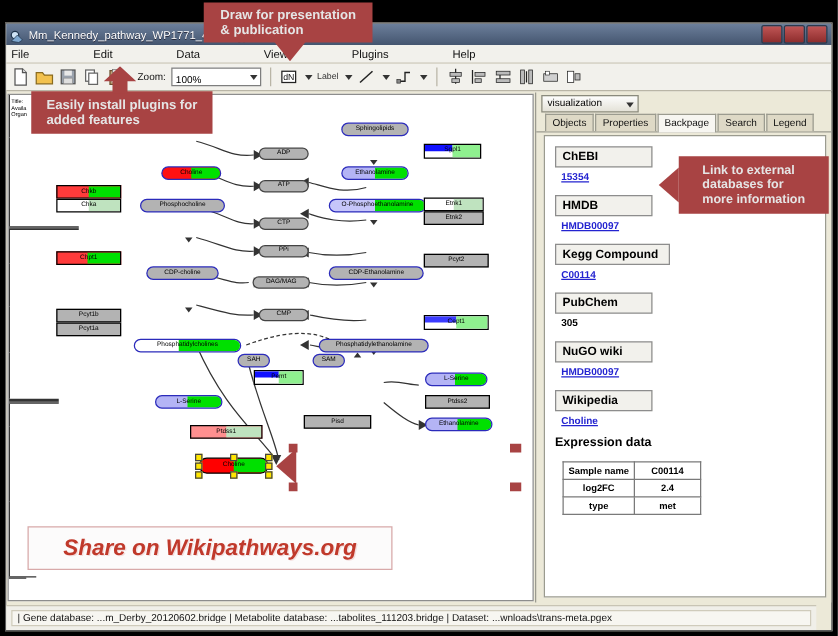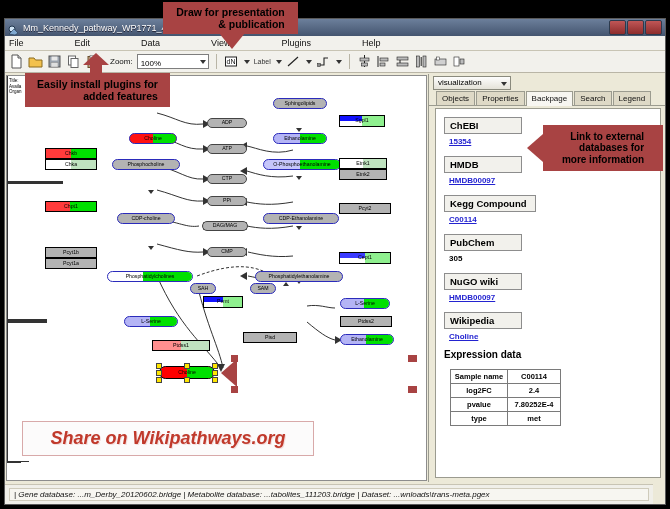--- a/index.html
+++ b/index.html
@@ -37,21 +37,21 @@
   .tbtext{font-size:7px;color:#333;}
 
   
   .content{position:absolute;left:0;top:55px;right:0;bottom:22px;display:flex;}
   .canvaswrap{position:relative;flex:1 1 auto;background:#fff;border:1px solid #8d8d8d;margin:1px;
               overflow:hidden;}
   .sidepanel{width:236px;background:#ece9d8;border-left:1px solid #9b9b8f;display:flex;flex-direction:column;}
 
   
   .statusbar{position:absolute;left:0;bottom:0;right:12px;height:20px;background:#f0efe9;
-             border-top:1px solid #c8c4b4;display:flex;align-items:center;padding:0 4px;box-sizing:border-box;font-style:italic;}
+             border-top:1px solid #c8c4b4;display:flex;align-items:center;padding:0 4px;box-sizing:border-box;}
   .statusbar .sb{font-size:8px;color:#111;white-space:nowrap;
                  border:1px solid #cfcbbb;background:#f7f6f1;padding:1px 4px;width:100%;box-sizing:border-box;}
 
   
   .vis-row{height:17px;display:flex;align-items:center;padding:1px 4px;box-sizing:border-box;}
   .vis-combo{width:78px;height:14px;background:linear-gradient(#fdfdfd,#e4e2d8);border:1px solid #8a8a7d;
              font-size:8px;display:flex;align-items:center;padding-left:4px;box-sizing:border-box;position:relative;}
   .vis-combo .arr{position:absolute;right:3px;top:5px;width:0;height:0;
                   border-left:3px solid transparent;border-right:3px solid transparent;border-top:4px solid #333;}
   .tabstrip{display:flex;align-items:flex-end;height:15px;padding-left:7px;box-sizing:border-box;
@@ -84,21 +84,21 @@
   .lbl{position:relative;z-index:3;}
   .half{position:absolute;top:0;bottom:0;}
   .vline{width:1px;background:#333;}
   .hline{height:1px;background:#333;}
   .arrowdn{position:absolute;width:0;height:0;border-left:3px solid transparent;
            border-right:3px solid transparent;border-top:4px solid #333;}
   .titleinfo{position:absolute;left:2px;top:2px;font-size:4.5px;color:#000;line-height:5.5px;}
   .handle{position:absolute;width:4px;height:4px;background:#ffe600;border:1px solid #444;}
 
   
-  .callout{position:absolute;background:#a84343;color:#000000;font-weight:bold;text-align:right;
+  .callout{position:absolute;background:#a84343;color:#e5e5e5;font-weight:bold;text-align:left;
            display:flex;align-items:center;justify-content:center;z-index:40;}
   .callout .ctext{padding:2px 6px;line-height:1.15;}
   .arrow-down{position:absolute;width:0;height:0;z-index:40;
               border-left:13px solid transparent;border-right:13px solid transparent;border-top:16px solid #a84343;}
   .arrow-left{position:absolute;width:0;height:0;z-index:40;
               border-top:14px solid transparent;border-bottom:14px solid transparent;border-right:16px solid #a84343;}
   .wikibox{position:absolute;border:1px solid #d8a9a9;background:#fcfbfb;z-index:40;
            display:flex;align-items:center;justify-content:center;}
   .wikibox span{font-style:italic;font-weight:bold;color:#c0392b;font-size:18px;
                 text-shadow:1px 1px 0 #f3dede;}
@@ -543,24 +543,20 @@
             <tbody>
                 <tr>
               <td class="k">Sample name</td>
               <td class="v">C00114</td>
             </tr>
             <tr>
               <td class="k">log2FC</td>
               <td class="v">2.4</td>
             </tr>
             <tr>
-              <td class="k">pvalue</td>
-              <td class="v">7.80252E-4</td>
-            </tr>
-            <tr>
               <td class="k">type</td>
               <td class="v">met</td>
             </tr>
           </tbody>
             </table>
         </div>
       </div>
 
     </div>
 

